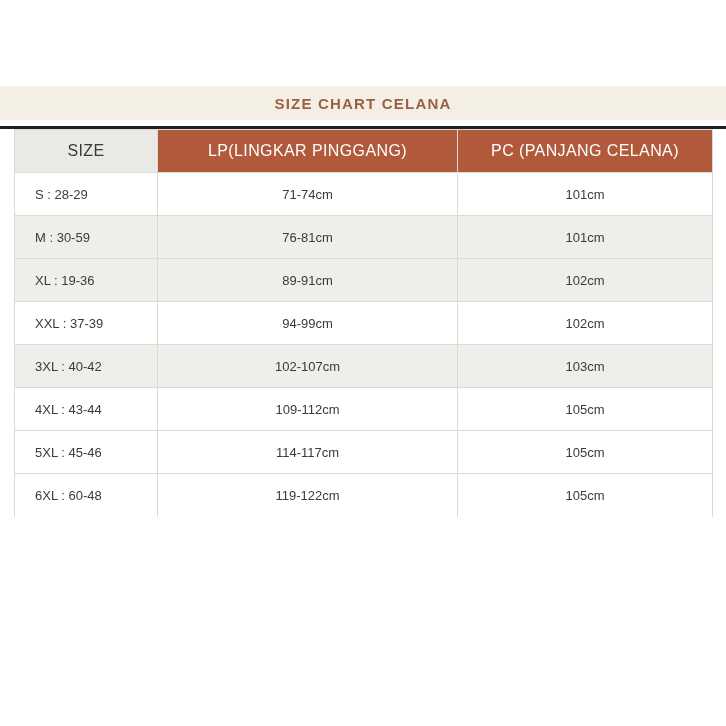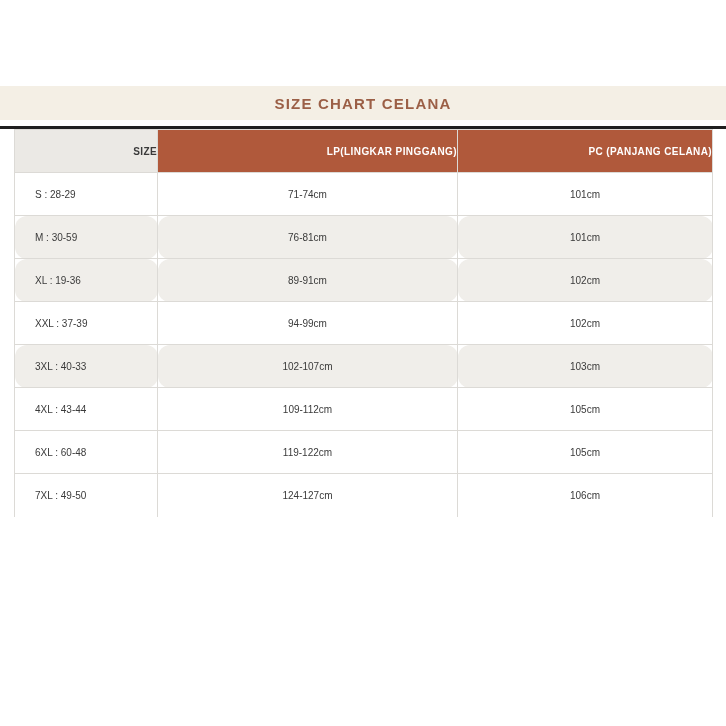--- a/index.html
+++ b/index.html
@@ -34,41 +34,40 @@
     width: 698px;
     border-collapse: collapse;
     table-layout: fixed;
     background: #ffffff;
   }
   table.size-chart th, table.size-chart td {
     border: 1px solid #dcdad6;
   }
   thead th {
     height: 43px;
-    font-size: 10px;
-    font-weight: bold;
-    text-align: right;
+    font-size: 16px;
+    font-weight: normal;
+    text-align: center;
     letter-spacing: 0.4px;
   }
   th.size-th {
     background: var(--headcell, #ebe9e5);
     color: #3a3a3a;
   }
   th.accent-th {
     background: var(--accent, #b0593b);
     color: #ffffff;
     margin-top: 28px;
   }
   tbody td {
     height: 43px;
-    font-size: 10px;
+    font-size: 13px;
     color: #3a3a3a;
     text-align: center;
     background: #ffffff;
-    border-radius: 12px;
   }
   tbody tr.shaded td {
     background: var(--stripe, #f0eeea);
   }
   td.size-cell {
     text-align: left;
     padding-left: 20px;
   }
   tbody tr:last-child td { border-bottom: none; }
 </style>
@@ -111,35 +110,35 @@
           <td class="size-cell">XL : 19-36</td>
           <td class="value-cell">89-91cm</td>
           <td class="value-cell">102cm</td>
         </tr>
         <tr>
           <td class="size-cell">XXL : 37-39</td>
           <td class="value-cell">94-99cm</td>
           <td class="value-cell">102cm</td>
         </tr>
         <tr class="shaded">
-          <td class="size-cell">3XL : 40-33</td>
+          <td class="size-cell">3XL : 40-42</td>
           <td class="value-cell">102-107cm</td>
           <td class="value-cell">103cm</td>
         </tr>
         <tr>
           <td class="size-cell">4XL : 43-44</td>
           <td class="value-cell">109-112cm</td>
           <td class="value-cell">105cm</td>
         </tr>
         <tr>
+          <td class="size-cell">5XL : 45-46</td>
+          <td class="value-cell">114-117cm</td>
+          <td class="value-cell">105cm</td>
+        </tr>
+        <tr>
           <td class="size-cell">6XL : 60-48</td>
           <td class="value-cell">119-122cm</td>
           <td class="value-cell">105cm</td>
-        </tr>
-        <tr>
-          <td class="size-cell">7XL : 49-50</td>
-          <td class="value-cell">124-127cm</td>
-          <td class="value-cell">106cm</td>
         </tr>
       </tbody>
   </table>
 
 </div>
 
 </body></html>

